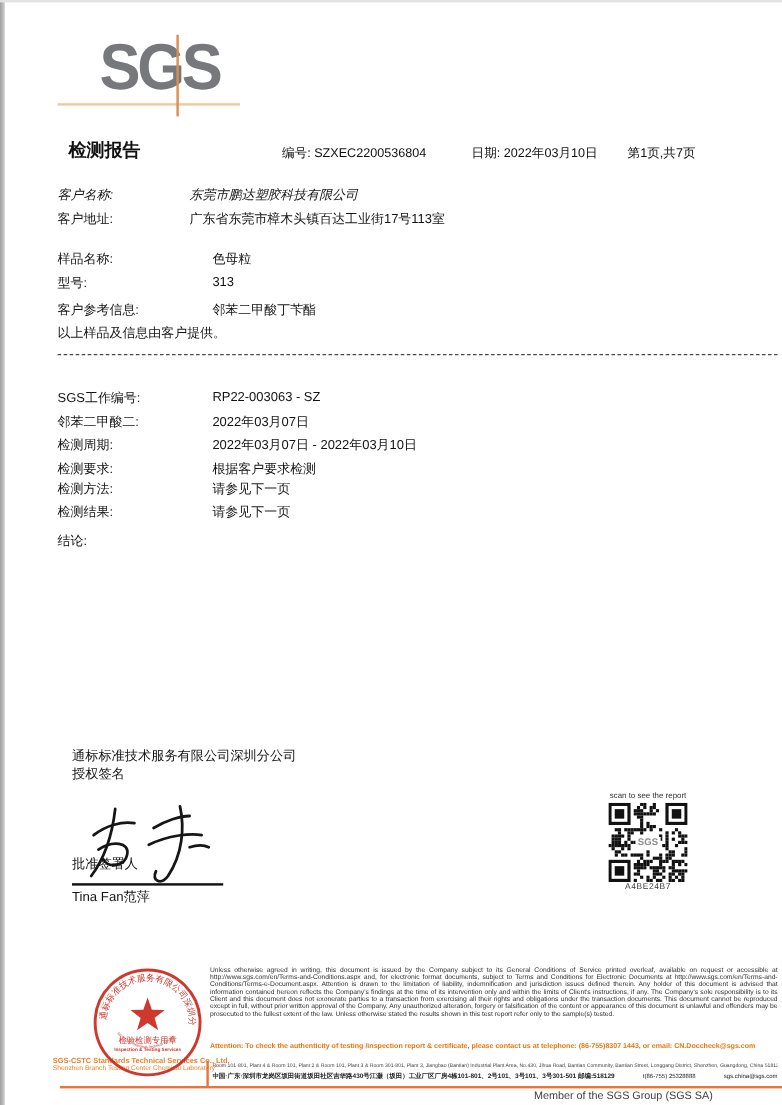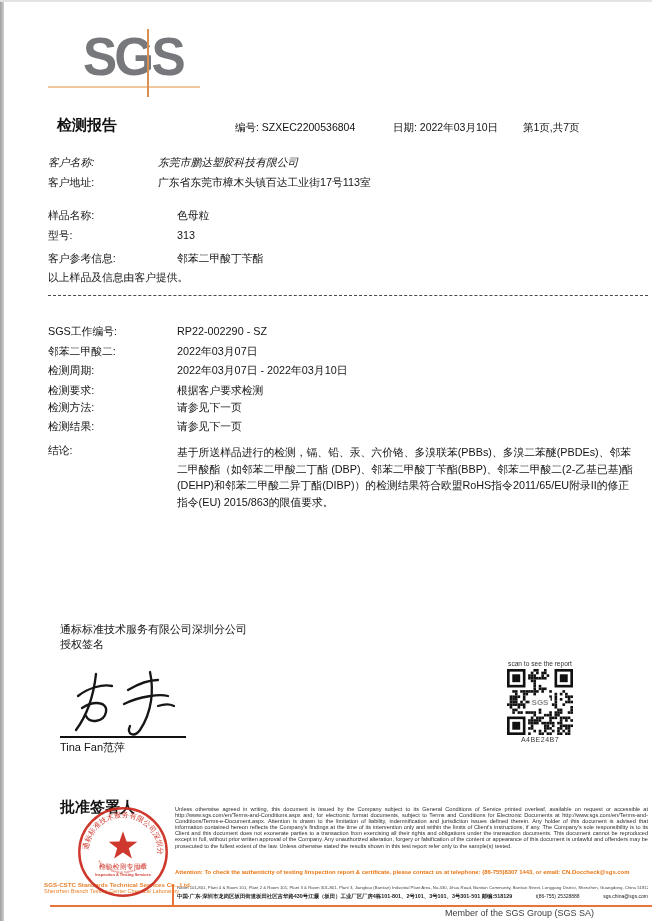--- a/index.html
+++ b/index.html
@@ -24,21 +24,21 @@
   .dashed{position:absolute;left:48px;top:295px;width:600px;border-top:1.4px dashed #4a4a4a;}
 
   .concl{position:absolute;left:177px;top:444px;width:458px;font-size:10.8px;line-height:16.6px;color:#141414;}
 
   
   .sig-company{position:absolute;left:60px;top:622px;font-size:11px;color:#141414;}
   .sig-auth{position:absolute;left:60px;top:637px;font-size:11px;color:#141414;}
   .sig-svg{position:absolute;left:62px;top:666px;}
   .sig-line{position:absolute;left:60px;top:736px;width:126px;height:1.6px;background:#111;}
   .sig-name{position:absolute;left:60px;top:740px;font-size:11px;color:#141414;}
-  .sig-role{position:absolute;left:60px;top:798px;font-size:15px;color:#141414;font-weight:bold;}
+  .sig-role{position:absolute;left:60px;top:712px;font-size:11px;color:#141414;}
 
   
   .qr-wrap{position:absolute;left:496px;top:660px;width:88px;text-align:center;}
   .qr-caption{font-size:6.6px;color:#333;margin-bottom:2px;}
   .qr-box{position:relative;width:66px;height:66px;margin:0 auto;background:#fff;}
   .qr-center{position:absolute;left:50%;top:50%;transform:translate(-50%,-50%);
              background:#fff;color:#8a8a8a;font-weight:bold;font-size:8px;padding:0 2px;letter-spacing:0;}
   .qr-code-text{font-size:7px;color:#3a3a3a;margin-top:1px;letter-spacing:.5px;}
 
   
@@ -96,21 +96,21 @@
   <div class="row" style="top:252px;">
     <span class="lab">客户参考信息:</span>
     <span class="v-val">邻苯二甲酸丁苄酯</span>
   </div>
   <div class="row" style="top:271px;">以上样品及信息由客户提供。</div>
 
   <div class="dashed"></div>
 
   <div class="row" style="top:325px;">
     <span class="lab">SGS工作编号:</span>
-    <span class="v-val">RP22-002290 - SZ</span>
+    <span class="v-val">RP22-003063 - SZ</span>
   </div>
   <div class="row" style="top:345px;">
     <span class="lab">邻苯二甲酸二:</span>
     <span class="v-val">2022年03月07日</span>
   </div>
   <div class="row" style="top:364px;">
     <span class="lab">检测周期:</span>
     <span class="v-val">2022年03月07日 - 2022年03月10日</span>
   </div>
   <div class="row" style="top:384px;">
@@ -119,21 +119,20 @@
   </div>
   <div class="row" style="top:401px;">
     <span class="lab">检测方法:</span>
     <span class="v-val">请参见下一页</span>
   </div>
   <div class="row" style="top:420px;">
     <span class="lab">检测结果:</span>
     <span class="v-val">请参见下一页</span>
   </div>
   <div class="row" style="top:444px;">结论:</div>
-  <div class="concl">基于所送样品进行的检测，镉、铅、汞、六价铬、多溴联苯(PBBs)、多溴二苯醚(PBDEs)、邻苯二甲酸酯（如邻苯二甲酸二丁酯 (DBP)、邻苯二甲酸丁苄酯(BBP)、邻苯二甲酸二(2-乙基已基)酯(DEHP)和邻苯二甲酸二异丁酯(DIBP)）的检测结果符合欧盟RoHS指令2011/65/EU附录II的修正指令(EU) 2015/863的限值要求。</div>
 
   <div class="sig-company">通标标准技术服务有限公司深圳分公司</div>
   <div class="sig-auth">授权签名</div>
   <svg class="sig-svg" width="130" height="72" viewBox="0 0 130 72">
     <g fill="none" stroke="#161616" stroke-width="2.3" stroke-linecap="round">
       <path d="M16,30 C26,22 40,18 50,20"></path>
       <path d="M34,8 C32,26 26,48 14,64"></path>
       <path d="M20,42 C32,34 46,36 44,46 C42,56 28,58 24,50"></path>
       <path d="M66,24 C76,18 88,14 96,14"></path>
       <path d="M62,38 C78,30 98,28 106,30"></path>

